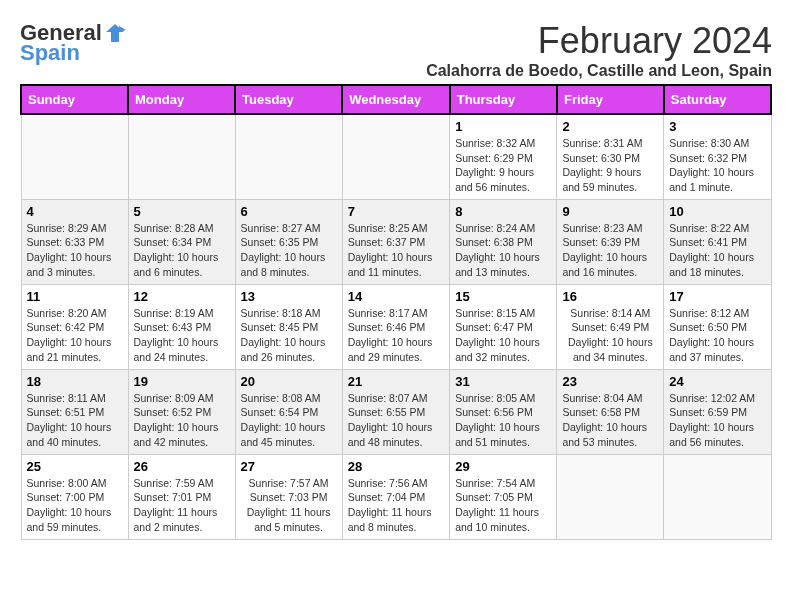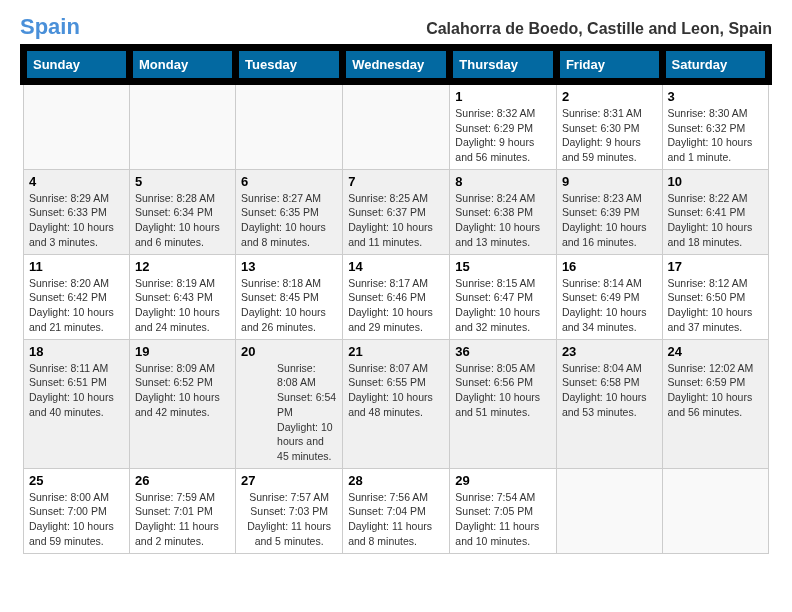--- a/index.html
+++ b/index.html
@@ -38,27 +38,27 @@
       font-size: 16px;
       color: #333;
       font-weight: bold;
     }
     .calendar-table {
       width: 100%;
       border-collapse: collapse;
       font-size: 11px;
     }
     .calendar-table thead tr th {
-      background: #0369a1;
+      background: #d946ef;
       color: #fff;
       text-align: left;
       padding: 6px 6px;
       font-size: 13px;
       font-weight: bold;
-      border: 7px solid #000000;
+      border: 2px solid #000000;
     }
     .calendar-table tbody tr td {
       border: 1px solid #ccc;
       vertical-align: top;
       padding: 4px 5px;
       height: 85px;
       width: 108px;
     }
     .day-num {
       font-weight: bold;
@@ -76,23 +76,31 @@
     }
     .shaded-row td {
       background: #f0f0f0;
     }
   </style>
 </head>
 <body>
 
 <div class="header-area">
   <div class="logo">
+    <div class="logo-row">
+      <span style="font-size:22px;font-weight:bold;color:#333;">General</span>
+      <svg width="22" height="22" viewBox="0 0 22 22">
+        <polygon points="11,2 20,10 15,10 15,20 7,20 7,10 2,10" fill="#4a90d9"></polygon>
+        <polygon points="15,4 22,8 15,10" fill="#4a90d9"></polygon>
+      </svg>
+    </div>
     <span style="font-size:22px;font-weight:bold;color:#4a90d9;margin-top:-6px;">Spain</span>
   </div>
   <div class="title-area">
+    <div class="calendar-title">February 2024</div>
     <div class="calendar-subtitle">Calahorra de Boedo, Castille and Leon, Spain</div>
   </div>
 </div>
 
 <table class="calendar-table">
   <thead>
     <tr id="header-row">
         <th>Sunday</th>
         <th>Monday</th>
         <th>Tuesday</th>
@@ -197,21 +205,21 @@
 Daylight: 10 hours and 29 minutes.</div>
         </td>
         <td>
           <span class="day-num">15</span>
           <div class="day-info" style="white-space: pre-line;">Sunrise: 8:15 AM
 Sunset: 6:47 PM
 Daylight: 10 hours and 32 minutes.</div>
         </td>
         <td>
           <span class="day-num">16</span>
-          <div class="day-info" style="white-space: pre-line;">Sunrise: 8:14 AM
+          <div class="day-info" style="white-space: pre-line; text-align: center;">Sunrise: 8:14 AM
 Sunset: 6:49 PM
 Daylight: 10 hours and 34 minutes.</div>
         </td>
         <td>
           <span class="day-num">17</span>
           <div class="day-info" style="white-space: pre-line;">Sunrise: 8:12 AM
 Sunset: 6:50 PM
 Daylight: 10 hours and 37 minutes.</div>
         </td>
       </tr>
@@ -223,32 +231,32 @@
 Daylight: 10 hours and 40 minutes.</div>
         </td>
         <td>
           <span class="day-num">19</span>
           <div class="day-info" style="white-space: pre-line;">Sunrise: 8:09 AM
 Sunset: 6:52 PM
 Daylight: 10 hours and 42 minutes.</div>
         </td>
         <td>
           <span class="day-num">20</span>
-          <div class="day-info" style="white-space: pre-line; margin-left: 36px;">Sunrise: 8:08 AM
+          <div class="day-info" style="white-space: pre-line;">Sunrise: 8:08 AM
 Sunset: 6:54 PM
 Daylight: 10 hours and 45 minutes.</div>
         </td>
         <td>
           <span class="day-num">21</span>
           <div class="day-info" style="white-space: pre-line;">Sunrise: 8:07 AM
 Sunset: 6:55 PM
 Daylight: 10 hours and 48 minutes.</div>
         </td>
         <td>
-          <span class="day-num">36</span>
+          <span class="day-num">31</span>
           <div class="day-info" style="white-space: pre-line;">Sunrise: 8:05 AM
 Sunset: 6:56 PM
 Daylight: 10 hours and 51 minutes.</div>
         </td>
         <td>
           <span class="day-num">23</span>
           <div class="day-info" style="white-space: pre-line;">Sunrise: 8:04 AM
 Sunset: 6:58 PM
 Daylight: 10 hours and 53 minutes.</div>
         </td>

